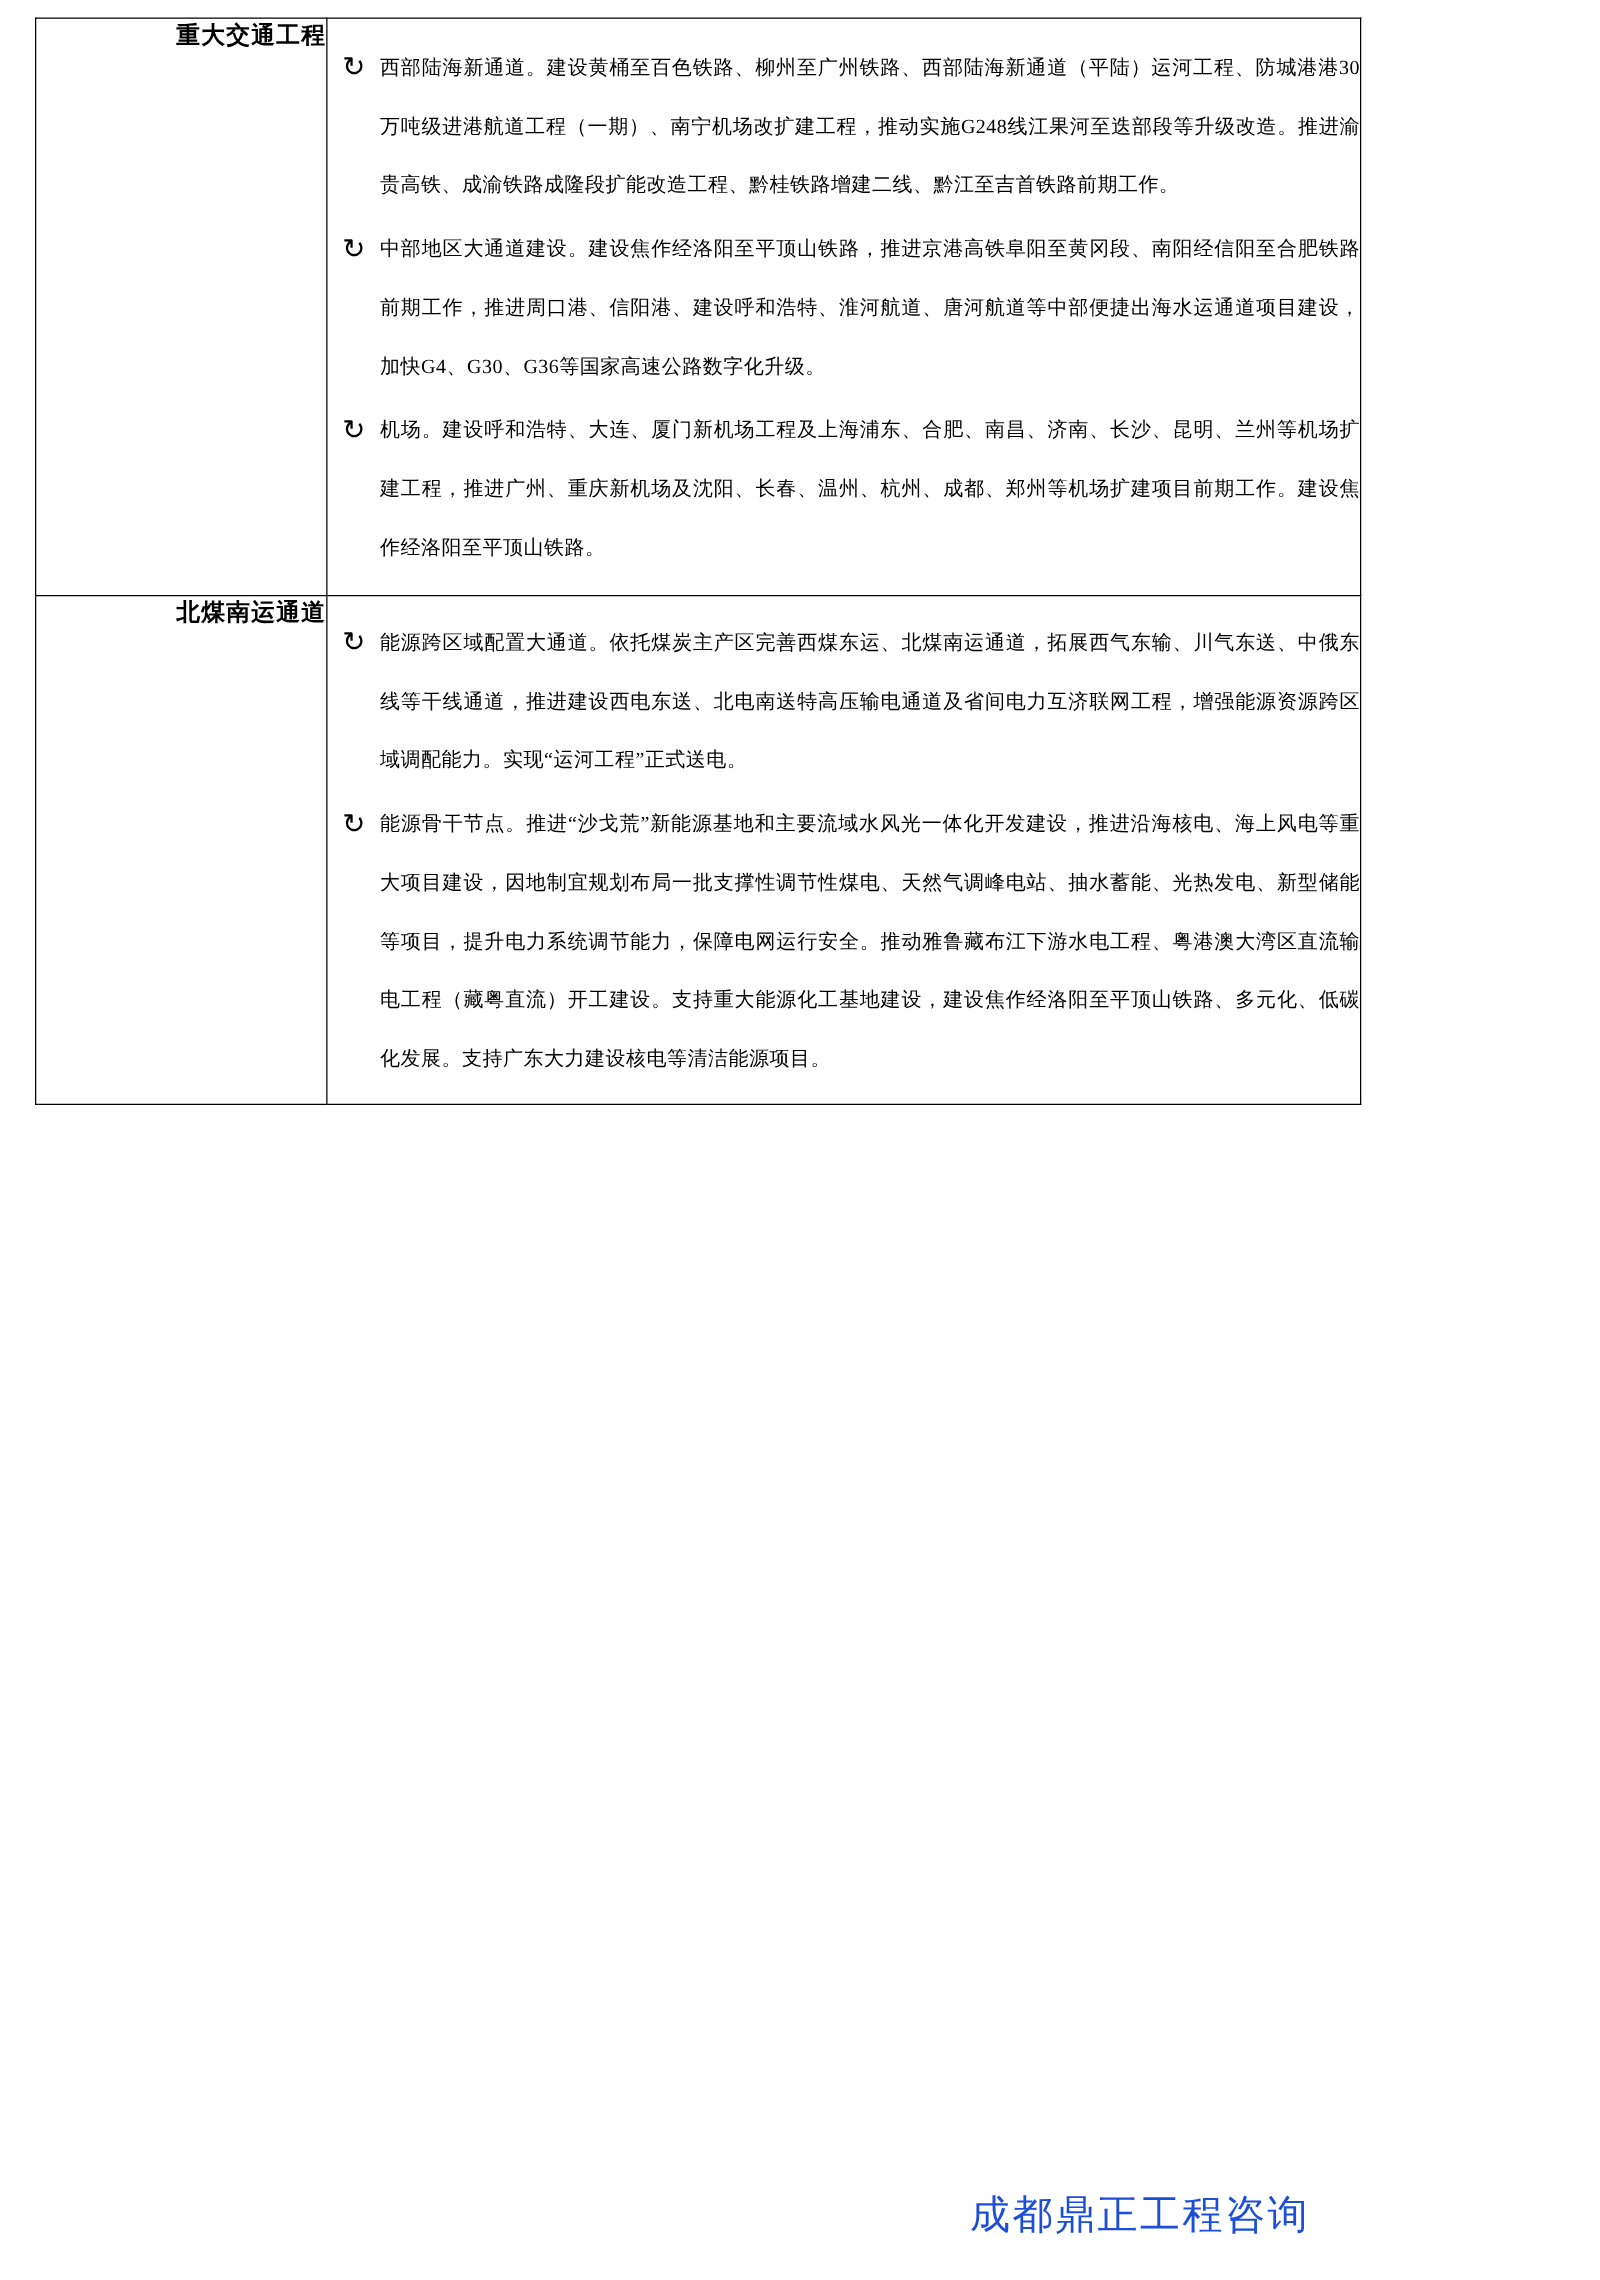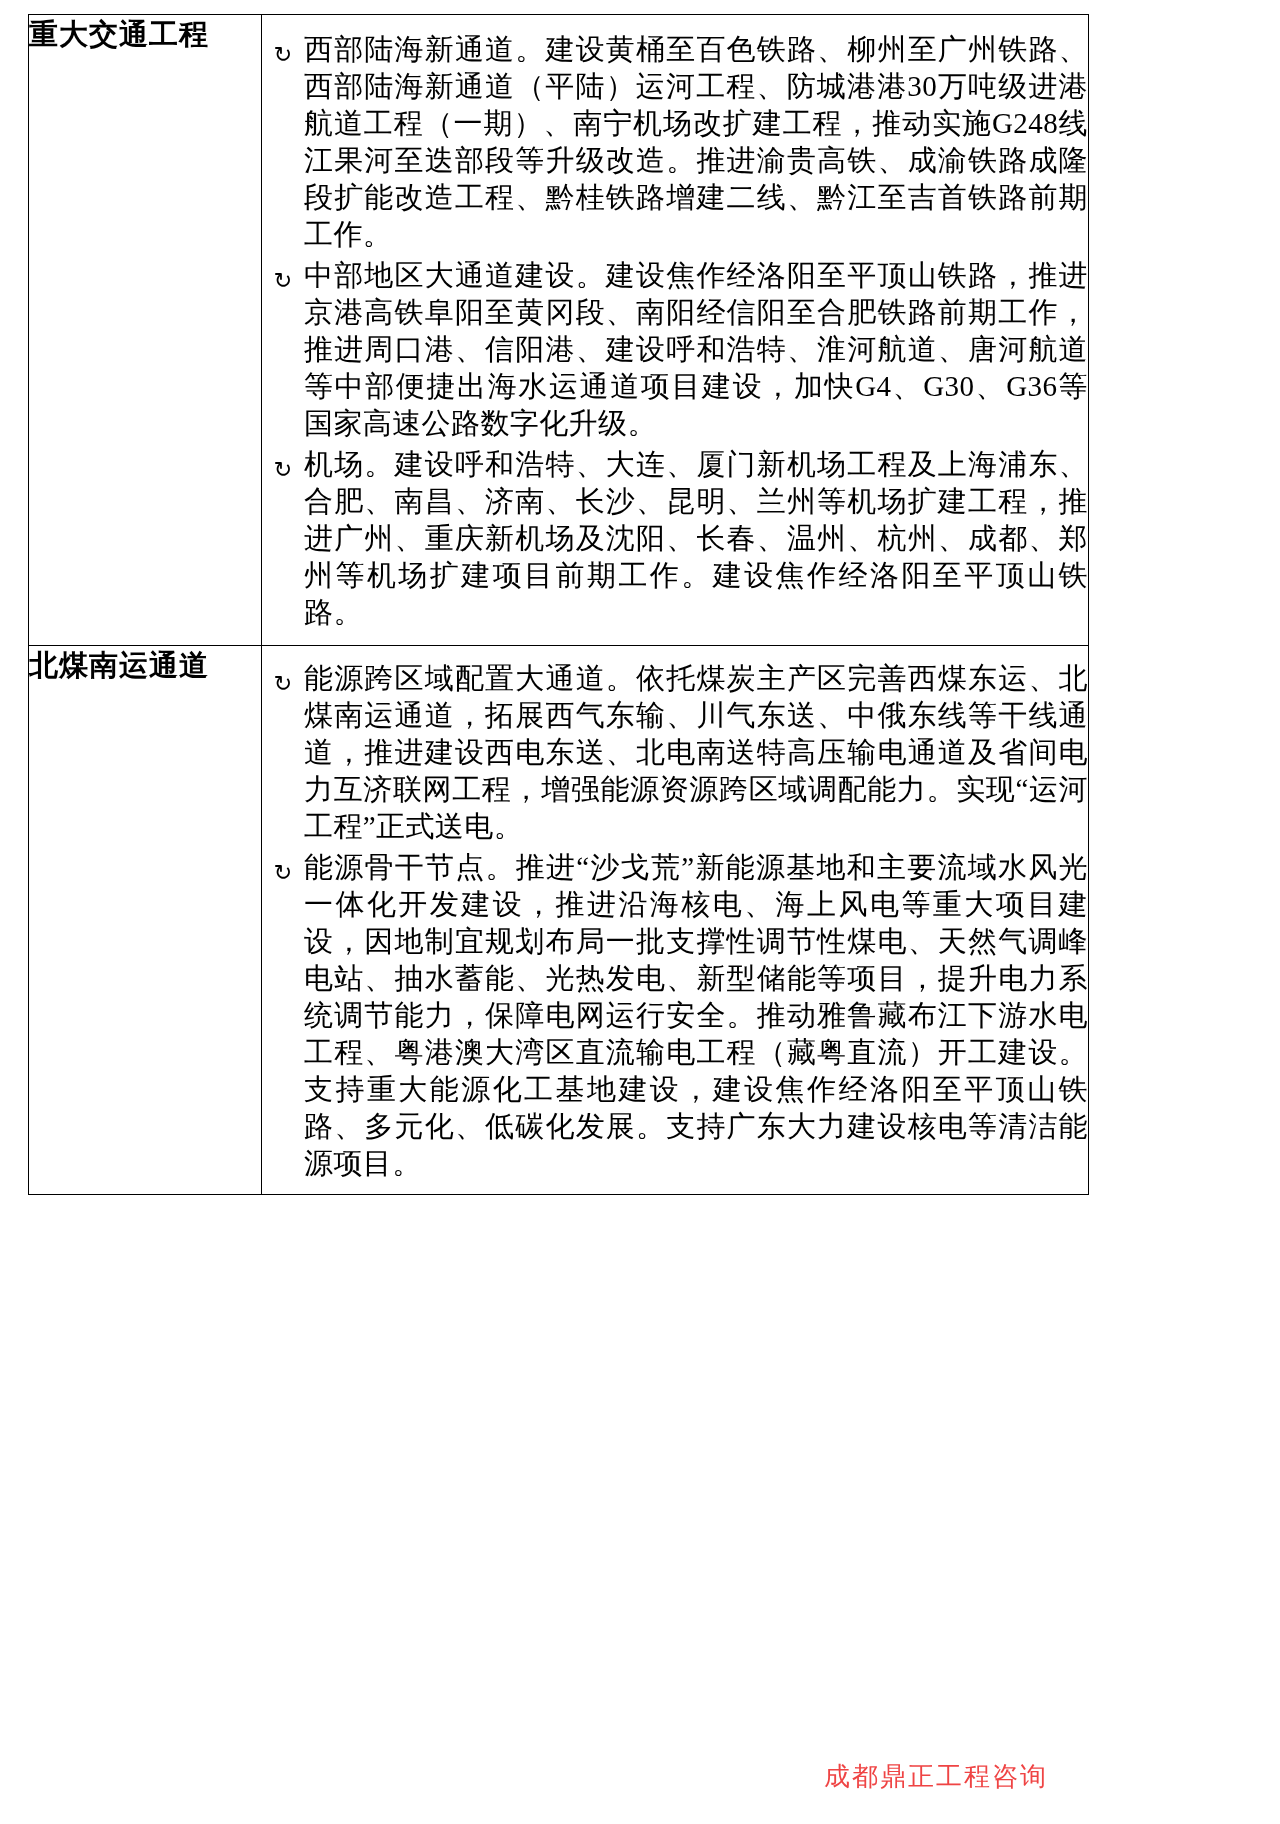--- a/index.html
+++ b/index.html
@@ -27,23 +27,23 @@
     width: 1060px;
     table-layout: fixed;
   }
   table.doc-table td {
     border: 1px solid #000000;
     vertical-align: top;
     padding: 0;
   }
   td.cat-cell {
     width: 232px;
-    text-align: left;
+    text-align: right;
     vertical-align: middle;
-    font-size: 29px;
+    font-size: 19px;
     font-weight: bold;
     letter-spacing: 1px;
     font-family: "Liberation Serif", "DejaVu Serif", serif;
   }
   td.body-cell {
     width: 826px;
     padding: 18px 14px 18px 10px;
   }
   ul.bullets {
     list-style: none;
@@ -59,35 +59,35 @@
     flex: 0 0 auto;
     width: 42px;
     font-size: 22px;
     line-height: 47px;
     text-align: center;
     color: #000;
     font-family: "DejaVu Sans", sans-serif;
   }
   .bullet-text {
     flex: 1 1 auto;
-    font-size: 29px;
-    line-height: 37px;
+    font-size: 16px;
+    line-height: 47px;
     text-align: justify;
     text-justify: inter-ideograph;
     letter-spacing: 0.4px;
   }
   .row-transport td.body-cell { padding-top: 16px; padding-bottom: 10px; }
   .row-energy td.body-cell { padding-top: 14px; padding-bottom: 8px; }
 
   .watermark {
     position: absolute;
     right: 40px;
     bottom: 16px;
-    font-size: 26px;
-    color: #ef4444;
+    font-size: 32px;
+    color: #1d4ed8;
     font-family: "Liberation Sans", sans-serif;
     letter-spacing: 2px;
     white-space: nowrap;
     pointer-events: none;
   }
 </style>
 </head>
 <body>
 
 <div class="page">

